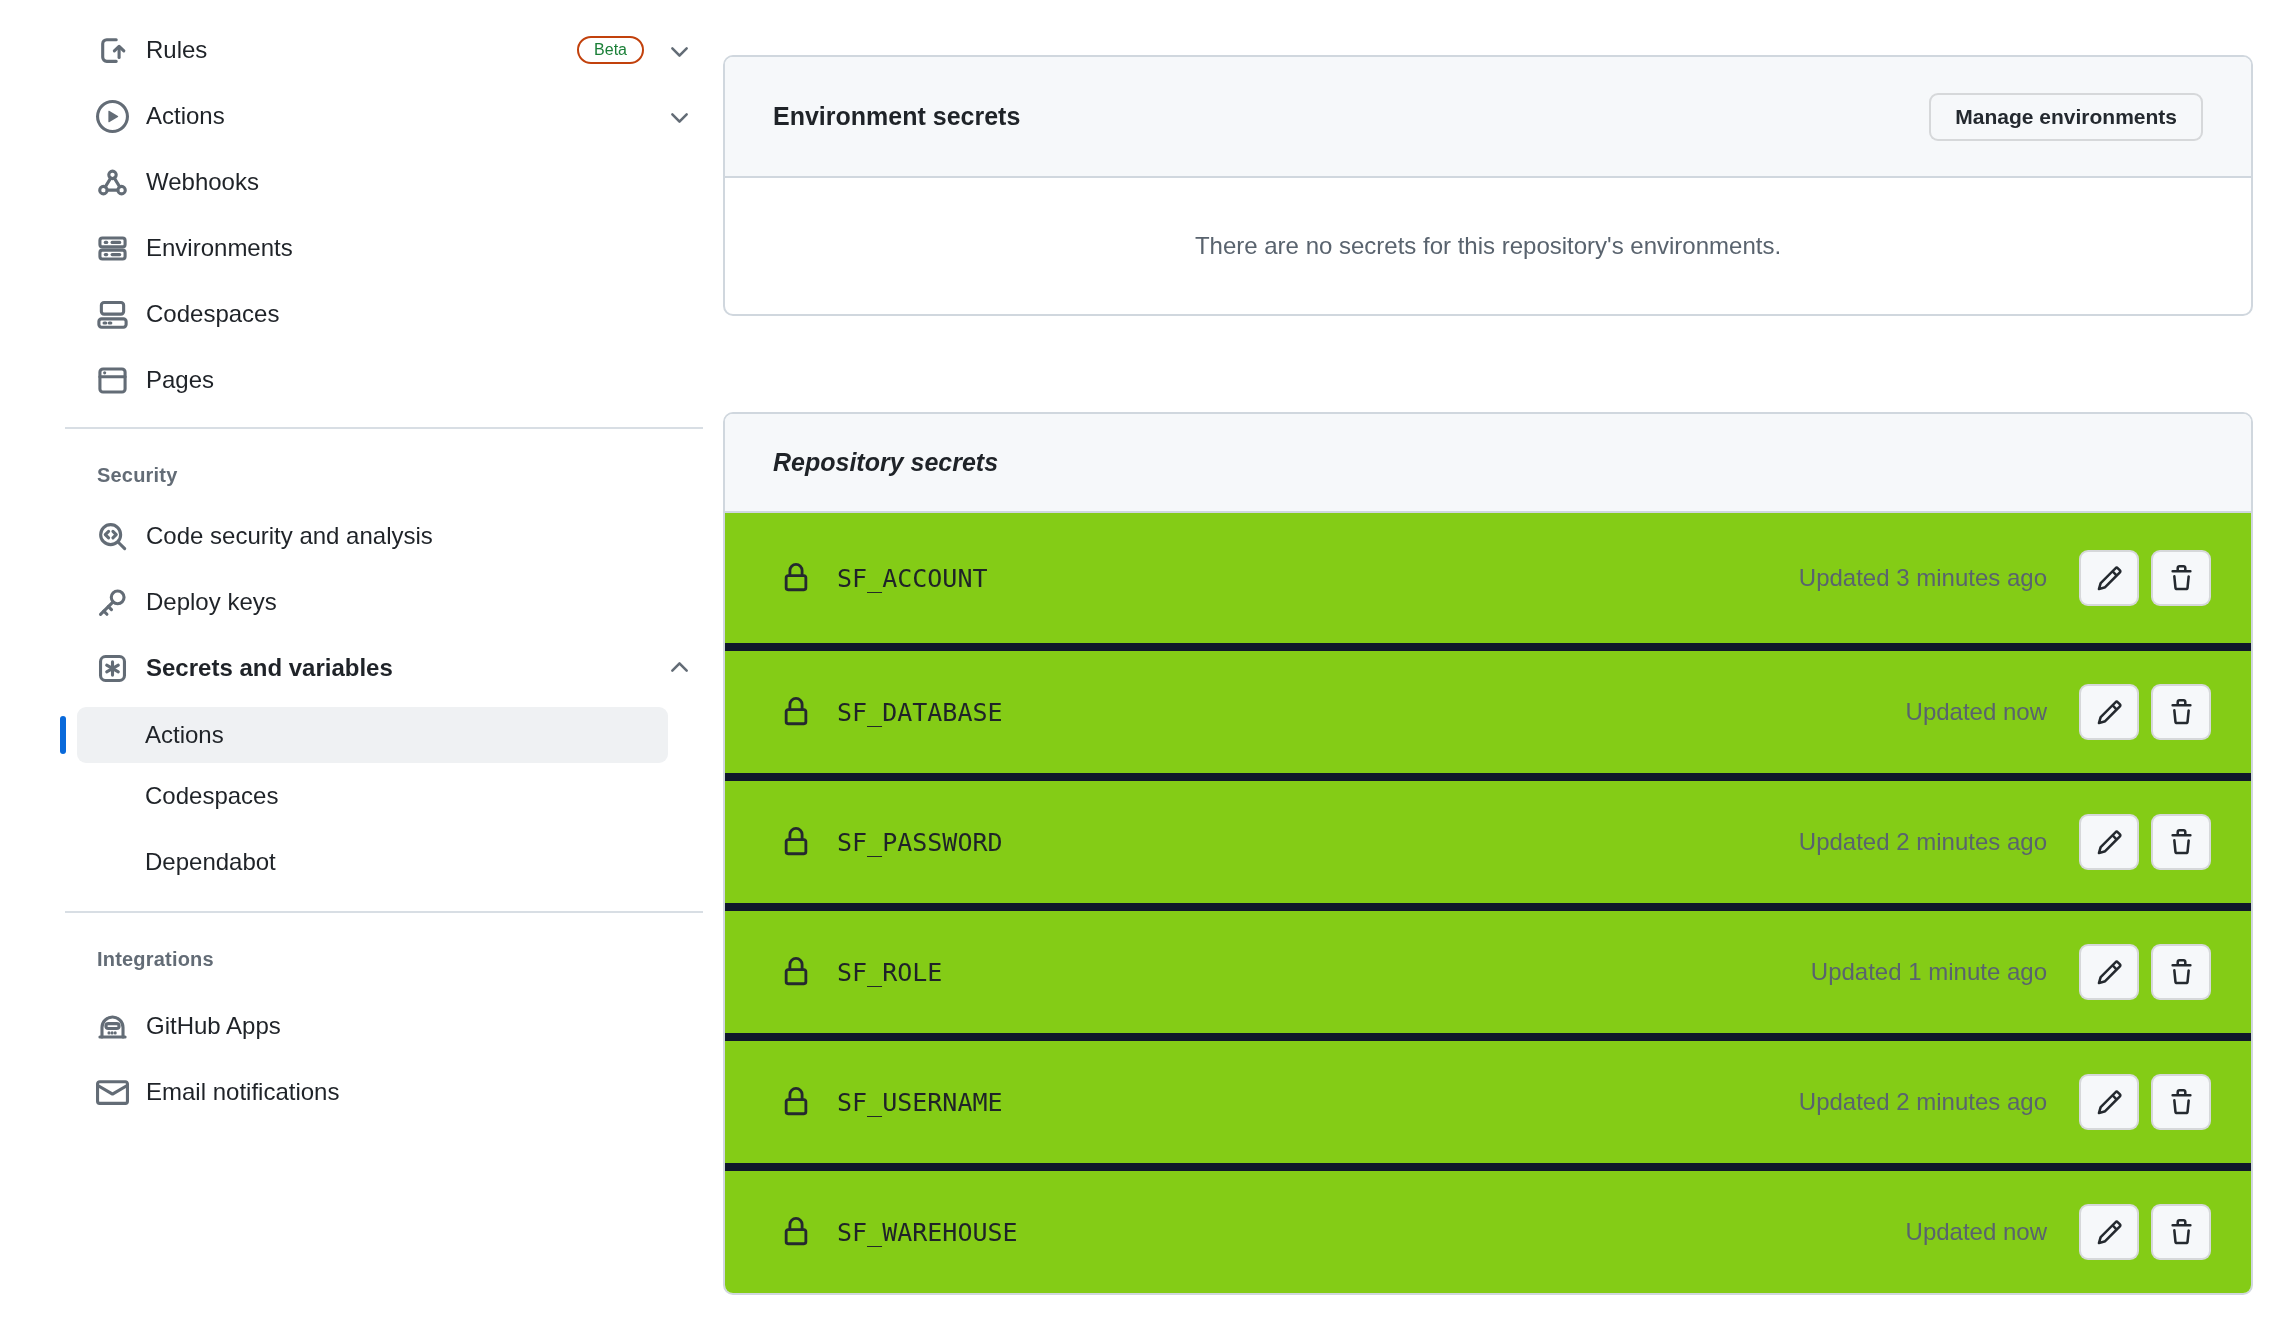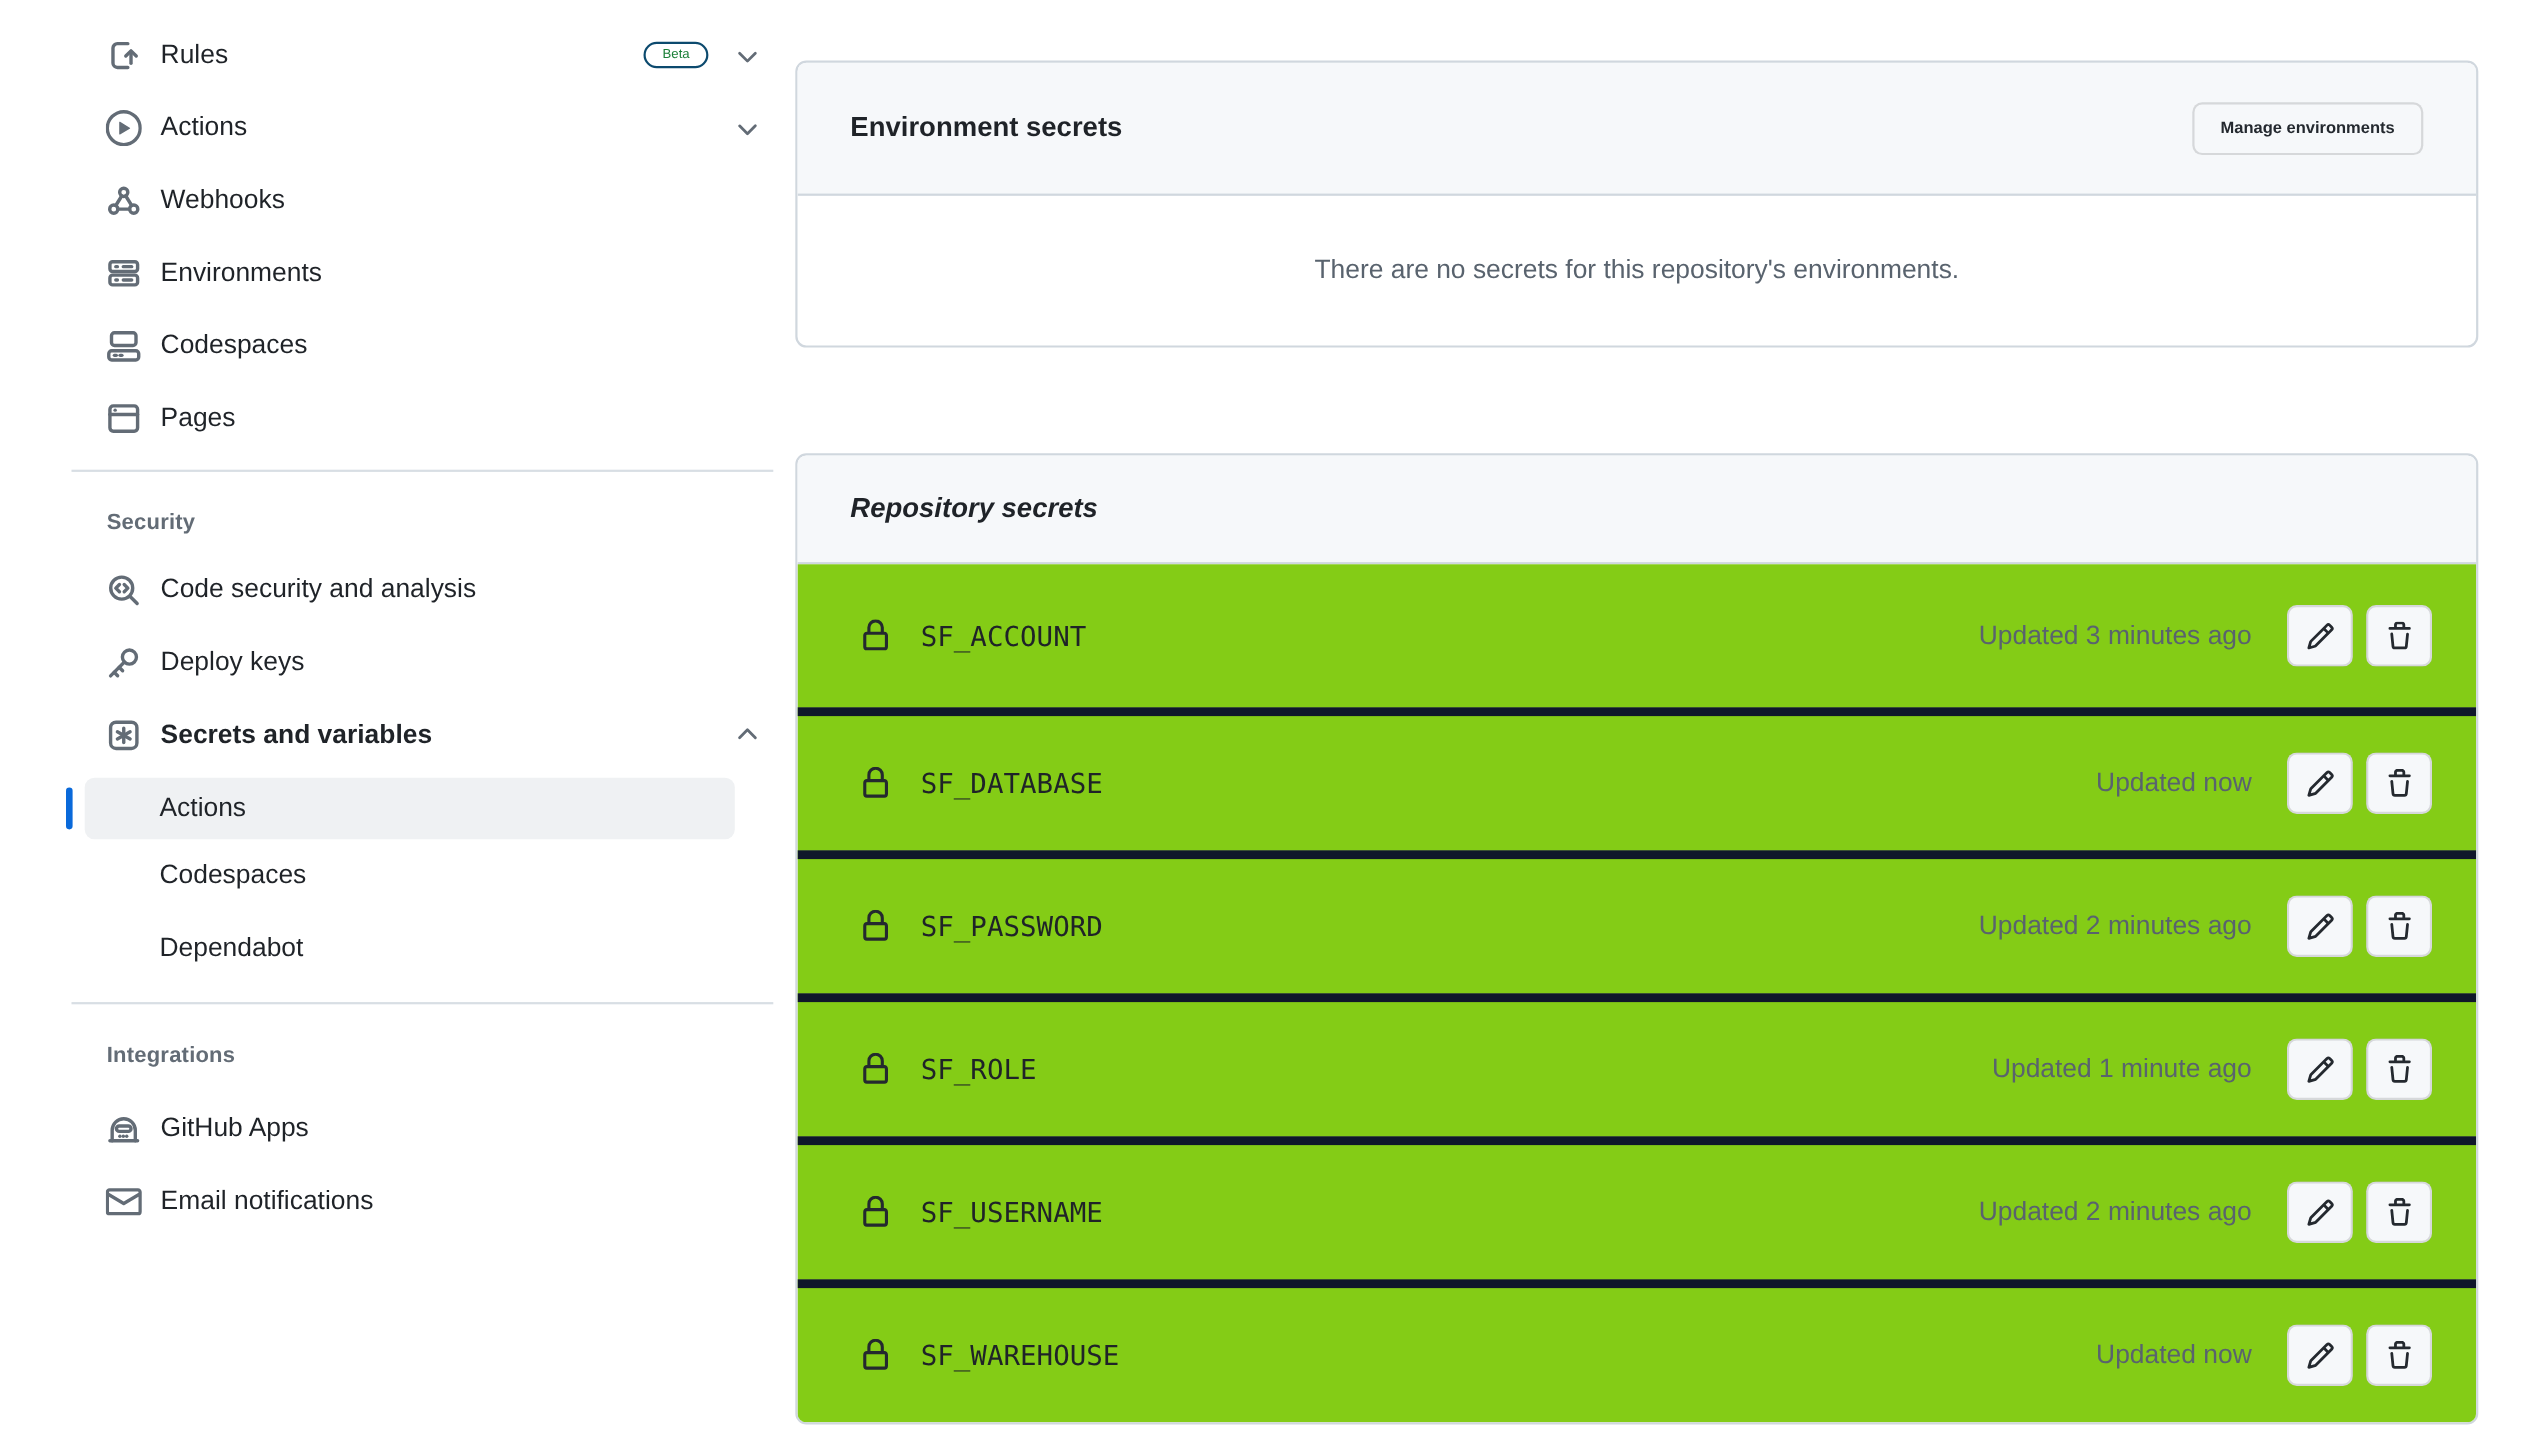--- a/index.html
+++ b/index.html
@@ -21,22 +21,22 @@
   .nav-item .ico {
     width: 33px; height: 33px; margin-right: 17px; color: #636c76;
     flex: none;
   }
   .nav-label { line-height: 1; }
   .bold { font-weight: 700; }
   .chev { width: 27px; height: 27px; color: #636c76; flex: none; }
   .chev.right { margin-left: auto; }
   .chev.after-badge { margin-left: 22px; }
   .badge-beta {
-    margin-left: auto; font-size: 12px; font-weight: 500; color: #1a7f37;
-    border: 2px solid #0c4a6e; border-radius: 20px; padding: 3px 15px 4px;
+    margin-left: auto; font-size: 16px; font-weight: 500; color: #1a7f37;
+    border: 2px solid #c2410c; border-radius: 20px; padding: 3px 15px 4px;
     line-height: 1.1;
   }
   .divider { border-top: 2px solid #d8dee4; margin: 14px 0 0 5px; width: 638px; }
   .section-header {
     font-size: 20px; font-weight: 700; color: #636c76;
     padding-left: 37px; margin-top: 26px; height: 40px;
     display: flex; align-items: center; letter-spacing: 0.2px;
   }
   .group-first { margin-top: 8px; }
   .subitem {
@@ -63,21 +63,21 @@
     background: #f6f8fa; border-bottom: 2px solid #d0d7de;
     display: flex; align-items: center; justify-content: space-between;
     padding: 0 48px; height: 121px;
   }
   .card-header.slim { height: 99px; font-style: italic; }
   .card-title { font-size: 25px; font-weight: 700; color: #1f2328; }
   .btn {
     display: inline-flex; align-items: center; justify-content: center;
     background: #f6f8fa; border: 2px solid rgba(31,35,40,0.15);
     border-radius: 9px; height: 48px; padding: 0 24px;
-    font-family: inherit; font-size: 15px; font-weight: 600; color: #24292f;
+    font-family: inherit; font-size: 21px; font-weight: 600; color: #24292f;
     cursor: pointer; white-space: nowrap;
   }
   .card-empty {
     height: 136px; display: flex; align-items: center; justify-content: center;
     font-size: 24px; color: #59636e;
   }
   .secret-row {
     display: flex; align-items: center; height: 130px;
     padding: 0 40px 0 56px; background: #84cc16;
   }

